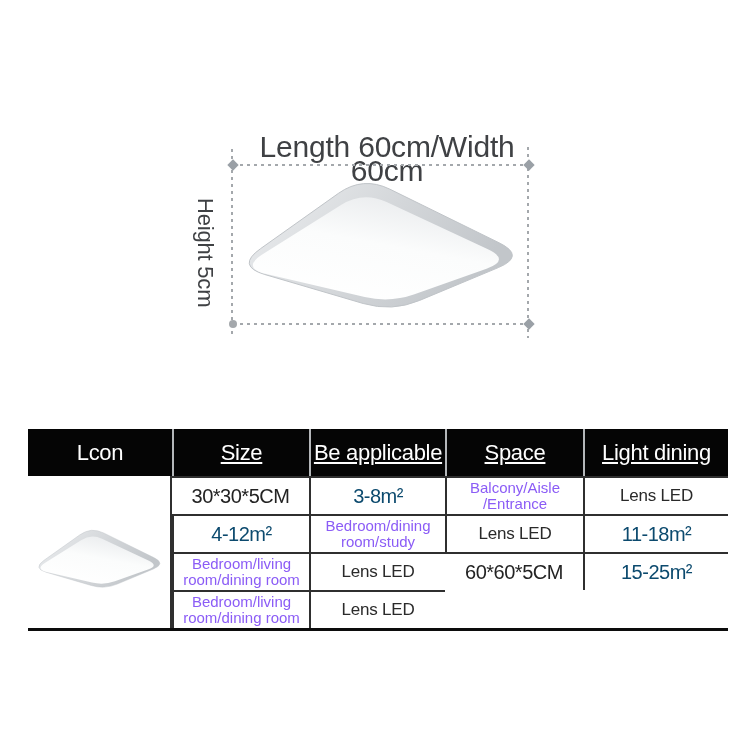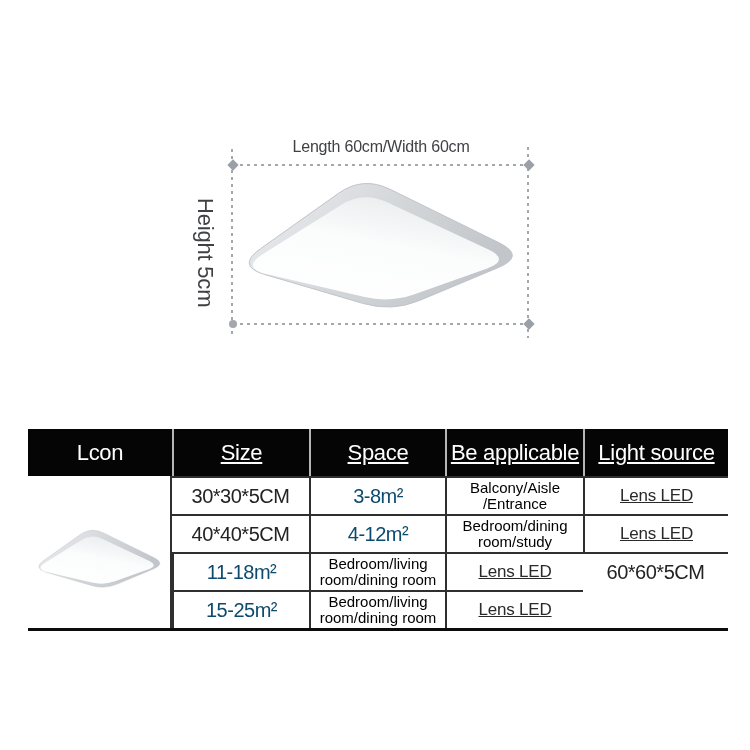--- a/index.html
+++ b/index.html
@@ -4,22 +4,22 @@
 <style>
   html,body{margin:0;padding:0;}
   body{
     width:750px;height:750px;background:#ffffff;position:relative;overflow:hidden;
     font-family:"Liberation Sans","DejaVu Sans",sans-serif;
   }
   .abs{position:absolute;}
 
   
   .len-label{
-    left:233px;top:135px;width:296px;text-align:center;
-    font-size:16px;line-height:24px;color:#3f4144;letter-spacing:-0.2px;
+    left:239px;top:135px;width:296px;text-align:center;
+    font-size:30px;line-height:24px;color:#3f4144;letter-spacing:-0.2px;
   }
   .hgt-label{
     left:192px;top:198px;height:110px;
     writing-mode:vertical-rl;text-align:center;
     font-size:22px;color:#3f4144;letter-spacing:-0.2px;
   }
   .dash-h{height:2px;background:repeating-linear-gradient(90deg,#a4a8ac 0 3px,transparent 3px 7px);}
   .dash-v{width:2px;background:repeating-linear-gradient(180deg,#a4a8ac 0 3px,transparent 3px 7px);}
   .dim-top{left:233px;top:164px;width:296px;}
   .dim-bottom{left:233px;top:323px;width:296px;}
@@ -61,22 +61,22 @@
     display:grid;grid-template-columns:137px 136px 138px 145px;grid-auto-rows:38px;
     width:556px;
   }
   .cell{
     display:flex;align-items:center;justify-content:center;box-sizing:border-box;
     border-top:2px solid #2f2f2f;color:#222222;text-align:center;
   }
   .cell.vline{border-left:2px solid #2f2f2f;}
   .cell.size{font-size:20px;letter-spacing:-0.5px;color:#232323;}
   .cell.space{font-size:20px;letter-spacing:-0.5px;color:#0c4a6e;}
-  .cell.applicable{font-size:15px;line-height:16px;white-space:pre-line;color:#000000;}
-  .cell.light{font-size:17px;color:#2a2a2a;letter-spacing:-0.2px;text-decoration:underline;}
+  .cell.applicable{font-size:15px;line-height:16px;white-space:pre-line;color:#8b5cf6;}
+  .cell.light{font-size:17px;color:#2a2a2a;letter-spacing:-0.2px;}
 </style>
 </head>
 <body>
 
 <svg width="0" height="0" style="position:absolute" aria-hidden="true">
   <defs>
     <linearGradient id="gFrame" x1="0" y1="0" x2="1" y2="0.35">
       <stop offset="0" stop-color="#eceef0"></stop>
       <stop offset="0.55" stop-color="#d4d7da"></stop>
       <stop offset="1" stop-color="#c2c6ca"></stop>
@@ -114,38 +114,37 @@
 
     <svg class="abs lamp-main" viewBox="0 0 300 150">
       <use href="#lampShape"></use>
     </svg>
   </div>
 
   <div class="abs spec-table">
     <div class="thead">
       <div class="th">Lcon</div>
       <div class="th">Size</div>
+      <div class="th">Be applicable</div>
       <div class="th">Space</div>
-      <div class="th">Be applicable</div>
-      <div class="th">Light source</div>
+      <div class="th">Light dining</div>
     </div>
     <div class="tbody">
       <div class="icon-cell">
         <svg viewBox="0 0 300 150">
             <use href="#lampShape"></use>
           </svg>
       </div>
       <div class="rows-grid">
         <div class="cell size">30*30*5CM</div>
         <div class="cell space vline">3-8m²</div>
         <div class="cell applicable vline">Balcony/Aisle
 /Entrance</div>
         <div class="cell light vline">Lens LED</div>
 
-        <div class="cell size">40*40*5CM</div>
         <div class="cell space vline">4-12m²</div>
         <div class="cell applicable vline">Bedroom/dining
 room/study</div>
         <div class="cell light vline">Lens LED</div>
 
         <div class="cell space vline">11-18m²</div>
         <div class="cell applicable vline">Bedroom/living
 room/dining room</div>
         <div class="cell light vline">Lens LED</div>
 

